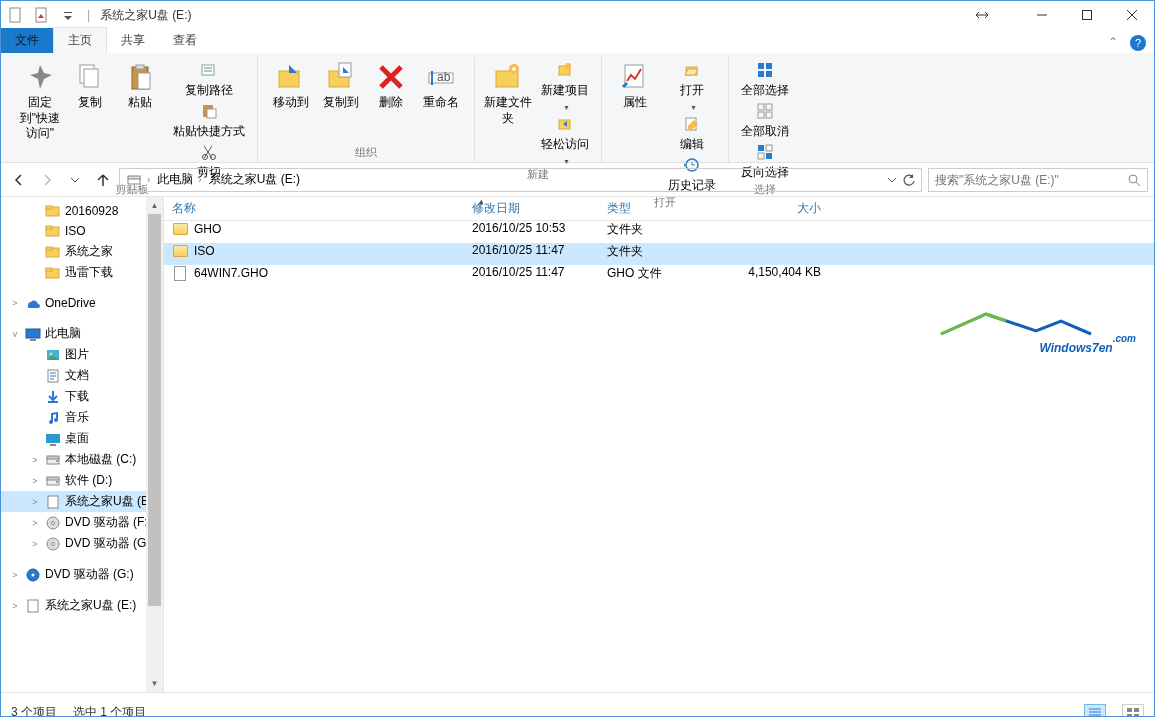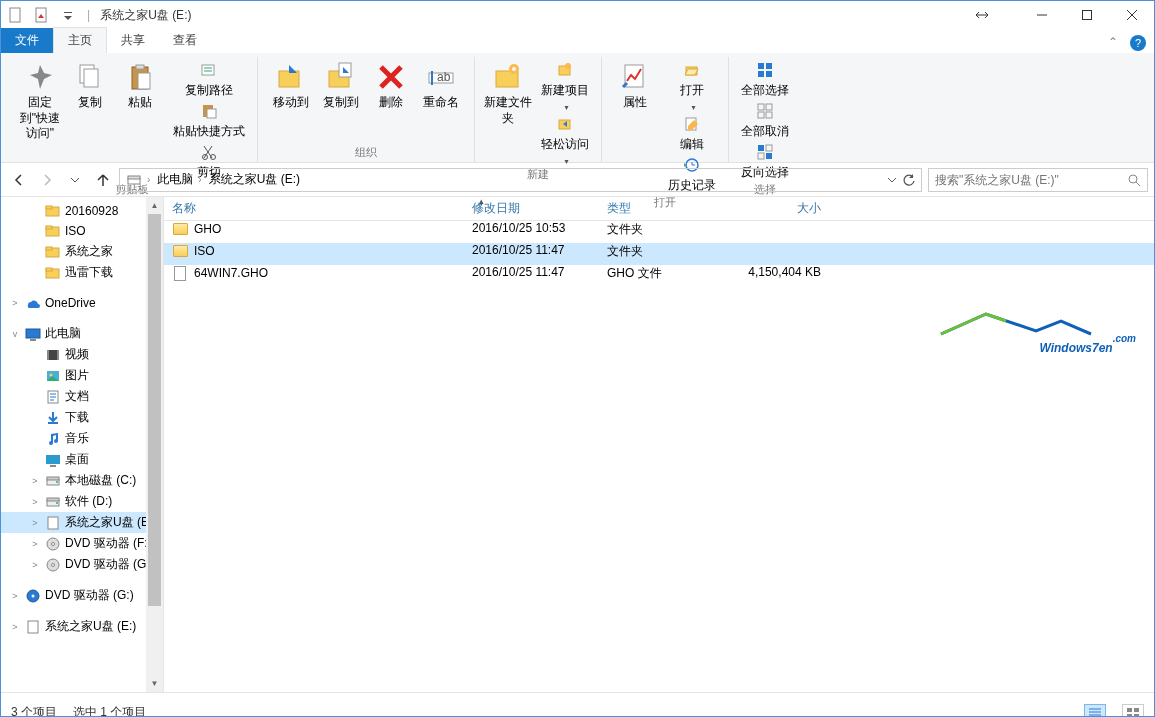--- a/index.html
+++ b/index.html
@@ -7,21 +7,21 @@
 .titlebar { height: 28px; display: flex; align-items: center; background: #fff; padding-left: 4px; }
 .titlebar .qat { display: flex; align-items: center; gap: 4px; }
 .titlebar .qat-icon { width: 22px; height: 22px; display: flex; align-items: center; justify-content: center; }
 .titlebar .sep { color: #aaa; margin: 0 4px; }
 .titlebar .title { margin-left: 2px; color: #333; }
 .titlebar .spacer { flex: 1; }
 .titlebar .winbtn { width: 45px; height: 28px; display: flex; align-items: center; justify-content: center; }
 
 .tabbar { height: 24px; display: flex; align-items: flex-end; background: #fff; }
 .tab { padding: 4px 14px; color: #404040; cursor: default; }
-.tab.file { background: #1979ca; color: #ffffff; }
+.tab.file { background: #1979ca; color: #0f172a; }
 .tab.active { background: #f5f6f7; border-top: 1px solid #e1e1e1; border-left: 1px solid #e1e1e1; border-right: 1px solid #e1e1e1; }
 .tabbar .spacer { flex: 1; }
 .tabbar .collapse { padding: 4px 8px; color: #888; }
 .tabbar .help { width: 16px; height: 16px; border-radius: 50%; background: #1979ca; color: #fff; display: flex; align-items: center; justify-content: center; margin: 0 8px 2px 4px; font-size: 11px; }
 
 .ribbon { height: 110px; background: #f5f6f7; border-bottom: 1px solid #e1e1e1; display: flex; padding: 4px 6px 0 6px; }
 .rgroup { display: flex; flex-direction: column; align-items: center; border-right: 1px solid #e1e1e1; padding: 0 8px; }
 .rgroup:last-child { border-right: none; }
 .rgroup-body { flex: 1; display: flex; align-items: flex-start; }
 .rgroup-label { color: #777; font-size: 11px; padding-bottom: 2px; }
@@ -452,32 +452,20 @@
             <rect x="5" y="13" width="6" height="2" fill="#888"></rect>
           </svg>
         </span>
         <span>此电脑</span>
       </div>
       <div class="tree-item">
         <span class="indent" style="width:24px"></span>
         <span class="exp"></span>
         <span class="ticon">
           <svg width="16" height="16">
-            <rect x="2" y="3" width="12" height="10" fill="#444"></rect>
-            <rect x="2" y="3" width="2" height="10" fill="#888"></rect>
-            <rect x="12" y="3" width="2" height="10" fill="#888"></rect>
-          </svg>
-        </span>
-        <span>视频</span>
-      </div>
-      <div class="tree-item">
-        <span class="indent" style="width:24px"></span>
-        <span class="exp"></span>
-        <span class="ticon">
-          <svg width="16" height="16">
             <rect x="2" y="3" width="12" height="10" fill="#4ab0d9"></rect>
             <circle cx="6" cy="7" r="1.5" fill="#ffd54d"></circle>
             <path d="M2 13 L7 8 L14 13 Z" fill="#3a7"></path>
           </svg>
         </span>
         <span>图片</span>
       </div>
       <div class="tree-item">
         <span class="indent" style="width:24px"></span>
         <span class="exp"></span>

